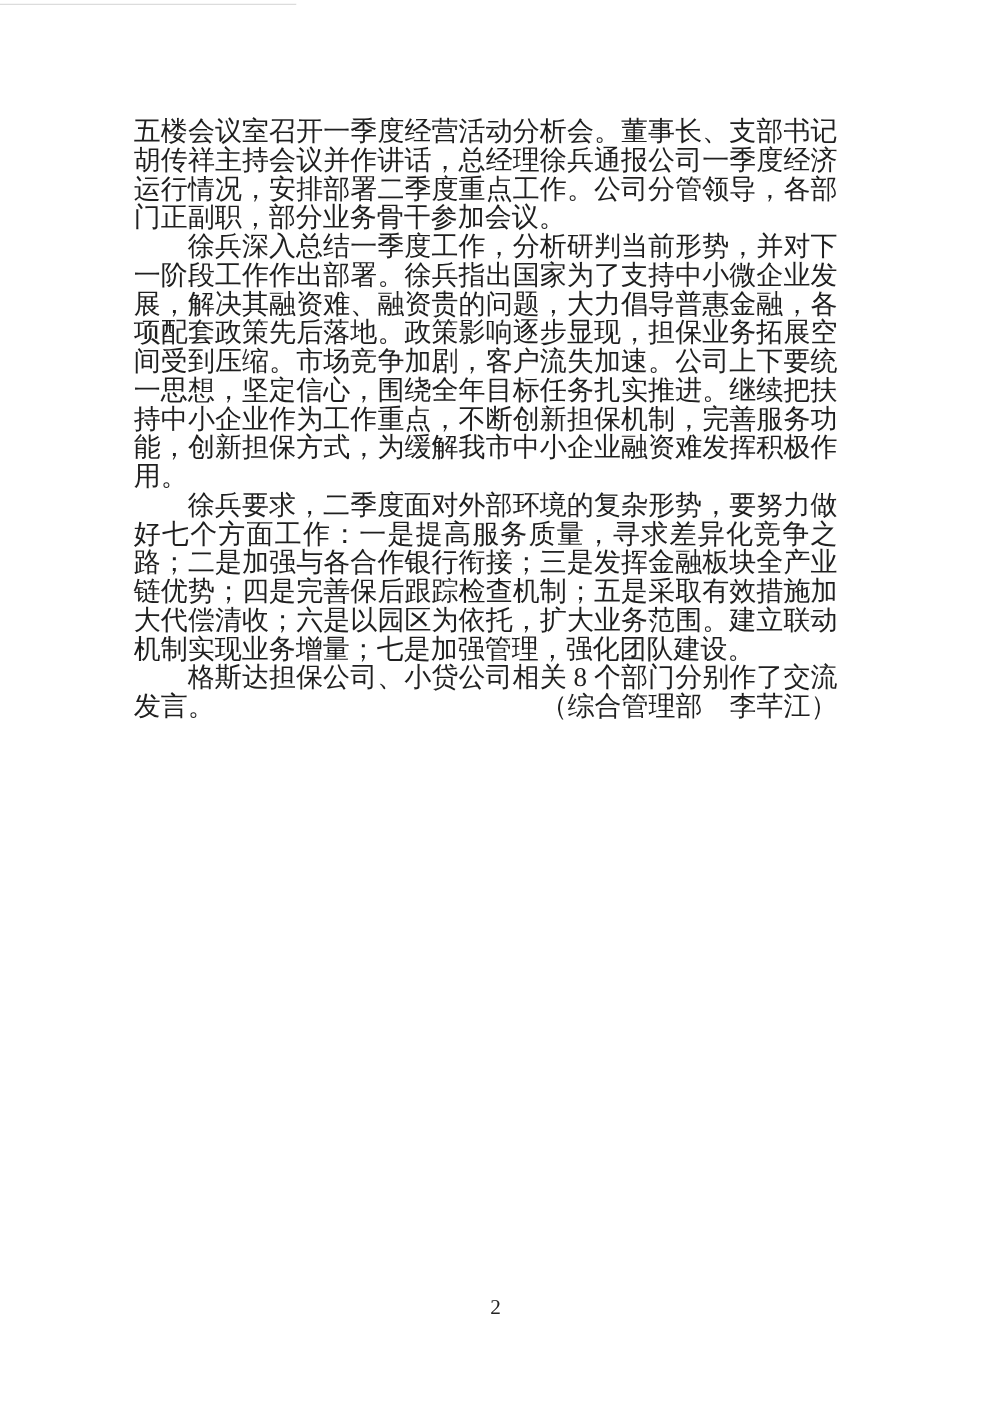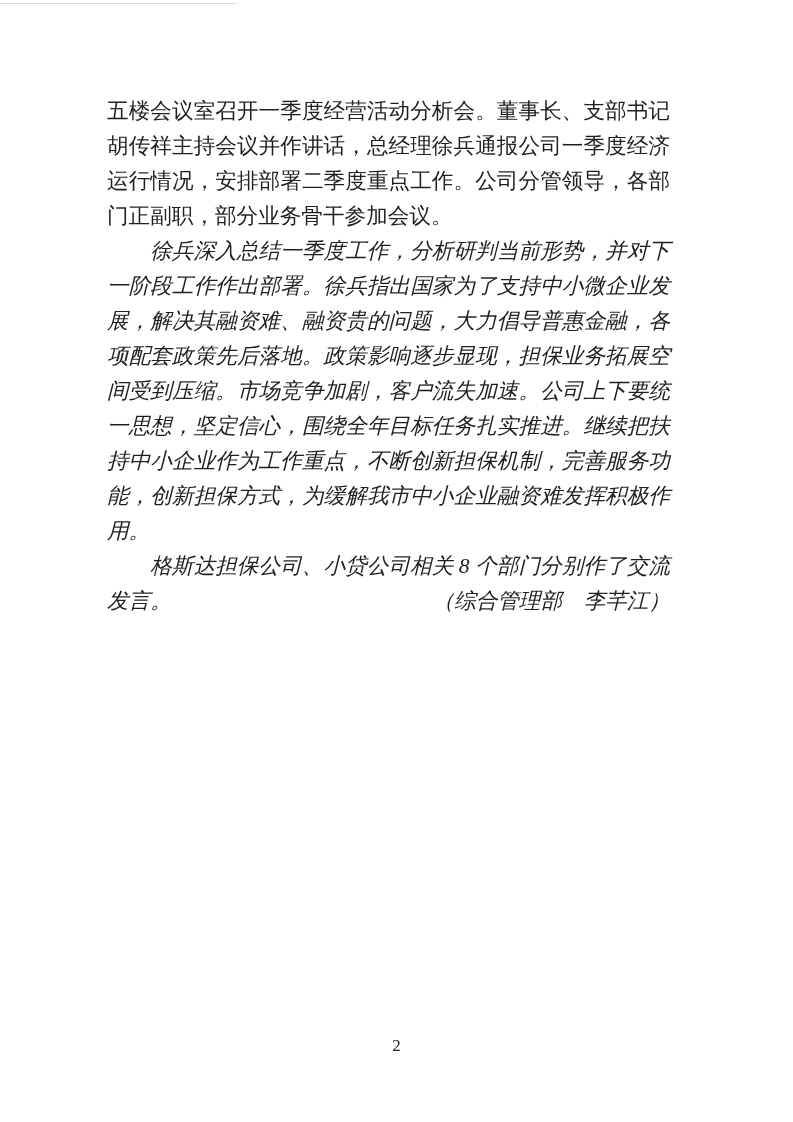--- a/index.html
+++ b/index.html
@@ -28,32 +28,31 @@
     background: #c9c9c9;
     opacity: 0.65;
   }
   .content {
     position: absolute;
     left: 107px;
     top: 94px;
     width: 563px;
     color: #1f1f1f;
     font-size: 21.6px;
-    line-height: 35px;
+    line-height: 23px;
     letter-spacing: 0;
   }
   .para {
     margin: 0;
     text-align: justify;
     text-justify: inter-ideograph;
     word-break: break-all;
   }
   .para.indent {
     text-indent: 2em;
-    font-style: italic;
   }
   .para.last {
     position: relative;
   }
   .byline {
     position: absolute;
     right: 0;
     bottom: 0;
     white-space: nowrap;
     text-indent: 0;
@@ -72,20 +71,21 @@
 </head>
 <body>
 
 <div class="page">
 
   <div class="scan-artifact"></div>
 
   <div class="content">
     <p class="para">五楼会议室召开一季度经营活动分析会。董事长、支部书记胡传祥主持会议并作讲话，总经理徐兵通报公司一季度经济运行情况，安排部署二季度重点工作。公司分管领导，各部门正副职，部分业务骨干参加会议。</p>
     <p class="para indent">徐兵深入总结一季度工作，分析研判当前形势，并对下一阶段工作作出部署。徐兵指出国家为了支持中小微企业发展，解决其融资难、融资贵的问题，大力倡导普惠金融，各项配套政策先后落地。政策影响逐步显现，担保业务拓展空间受到压缩。市场竞争加剧，客户流失加速。公司上下要统一思想，坚定信心，围绕全年目标任务扎实推进。继续把扶持中小企业作为工作重点，不断创新担保机制，完善服务功能，创新担保方式，为缓解我市中小企业融资难发挥积极作用。</p>
+    <p class="para indent">徐兵要求，二季度面对外部环境的复杂形势，要努力做好七个方面工作：一是提高服务质量，寻求差异化竞争之路；二是加强与各合作银行衔接；三是发挥金融板块全产业链优势；四是完善保后跟踪检查机制；五是采取有效措施加大代偿清收；六是以园区为依托，扩大业务范围。建立联动机制实现业务增量；七是加强管理，强化团队建设。</p>
     <p class="para indent last">
       <span>格斯达担保公司、小贷公司相关 8 个部门分别作了交流发言。</span>
       <span class="byline">（综合管理部　李芊江）</span>
     </p>
   </div>
 
   <div class="page-number">2</div>
 
 </div>
 

